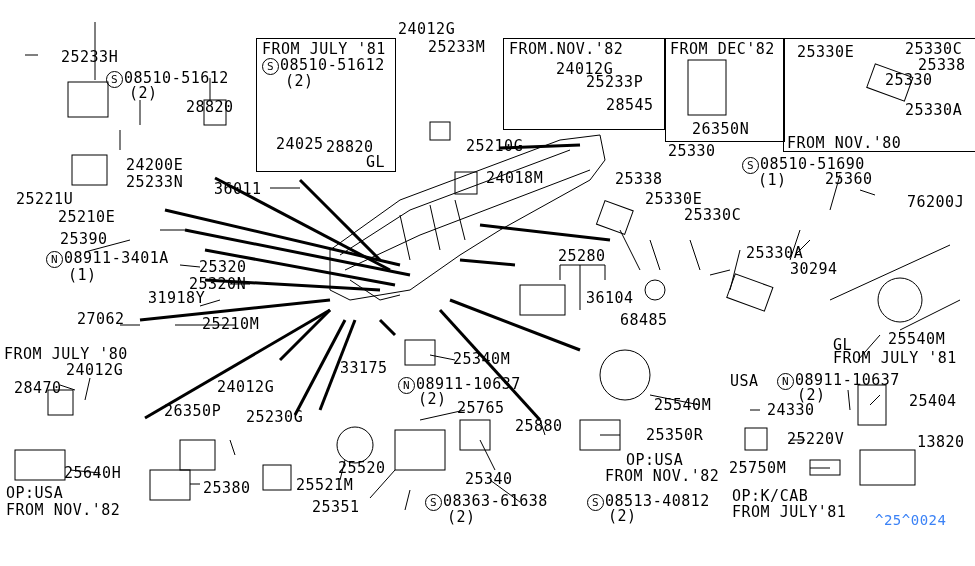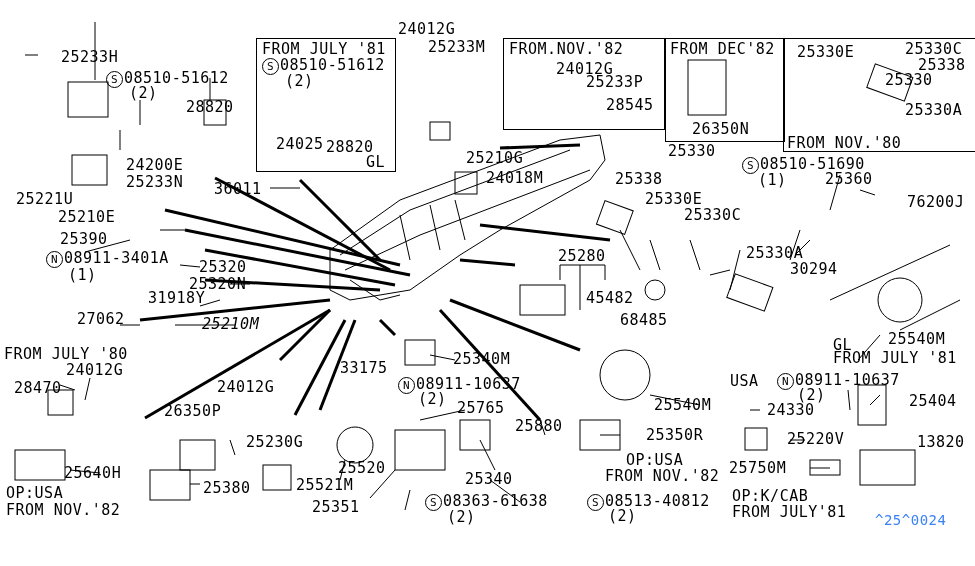--- a/index.html
+++ b/index.html
@@ -114,55 +114,55 @@
 <div class="lbl" style="left:16px;top:192px;">25221U</div>
 <div class="lbl" style="left:58px;top:210px;">25210E</div>
 <div class="lbl" style="left:214px;top:182px;">36011</div>
 <div class="lbl" style="left:60px;top:232px;">25390</div>
 <div class="lbl" style="left:46px;top:251px;"><span class="circ">N</span><span>08911-3401A</span></div>
 <div class="lbl" style="left:68px;top:268px;">(1)</div>
 <div class="lbl" style="left:199px;top:260px;">25320</div>
 <div class="lbl" style="left:189px;top:277px;">25320N</div>
 <div class="lbl" style="left:148px;top:291px;">31918Y</div>
 <div class="lbl" style="left:77px;top:312px;">27062</div>
-<div class="lbl" style="left:202px;top:317px;font-style:italic;">25210M</div>
+<div class="lbl" style="left:202px;top:317px;">25210M</div>
 <div class="lbl" style="left:4px;top:347px;">FROM JULY '80</div>
 <div class="lbl" style="left:66px;top:363px;">24012G</div>
 <div class="lbl" style="left:14px;top:381px;">28470</div>
 <div class="lbl" style="left:64px;top:466px;">25640H</div>
 <div class="lbl" style="left:6px;top:486px;">OP:USA</div>
 <div class="lbl" style="left:6px;top:503px;">FROM NOV.'82</div>
 <div class="lbl" style="left:217px;top:380px;">24012G</div>
 <div class="lbl" style="left:164px;top:404px;">26350P</div>
 <div class="lbl" style="left:203px;top:481px;">25380</div>
-<div class="lbl" style="left:246px;top:435px;text-align:center;">25230G</div>
+<div class="lbl" style="left:246px;top:410px;text-align:center;">25230G</div>
 <div class="lbl" style="left:340px;top:361px;">33175</div>
 <div class="lbl" style="left:338px;top:461px;">25520</div>
 <div class="lbl" style="left:296px;top:478px;">25521M</div>
 <div class="lbl" style="left:312px;top:500px;">25351</div>
 <div class="lbl" style="left:398px;top:377px;"><span class="circ">N</span><span>08911-10637</span></div>
 <div class="lbl" style="left:418px;top:392px;">(2)</div>
 <div class="lbl" style="left:457px;top:401px;">25765</div>
 <div class="lbl" style="left:465px;top:472px;">25340</div>
 <div class="lbl" style="left:425px;top:494px;"><span class="circ">S</span><span>08363-61638</span></div>
 <div class="lbl" style="left:447px;top:510px;">(2)</div>
 <div class="lbl" style="left:453px;top:352px;">25340M</div>
 <div class="lbl" style="left:515px;top:419px;">25880</div>
 <div class="lbl" style="left:587px;top:494px;"><span class="circ">S</span><span>08513-40812</span></div>
 <div class="lbl" style="left:608px;top:509px;">(2)</div>
 <div class="lbl" style="left:654px;top:398px;">25540M</div>
 <div class="lbl" style="left:646px;top:428px;">25350R</div>
 <div class="lbl" style="left:626px;top:453px;">OP:USA</div>
 <div class="lbl" style="left:605px;top:469px;">FROM NOV.'82</div>
 <div class="lbl" style="left:398px;top:22px;">24012G</div>
 <div class="lbl" style="left:428px;top:40px;">25233M</div>
-<div class="lbl" style="left:466px;top:151px;">25210G</div>
+<div class="lbl" style="left:466px;top:139px;">25210G</div>
 <div class="lbl" style="left:486px;top:171px;">24018M</div>
 <div class="lbl" style="left:558px;top:249px;">25280</div>
-<div class="lbl" style="left:586px;top:291px;">45482</div>
+<div class="lbl" style="left:586px;top:291px;">36104</div>
 <div class="lbl" style="left:620px;top:313px;">68485</div>
 <div class="lbl" style="left:668px;top:144px;">25330</div>
 <div class="lbl" style="left:615px;top:172px;">25338</div>
 <div class="lbl" style="left:645px;top:192px;">25330E</div>
 <div class="lbl" style="left:684px;top:208px;">25330C</div>
 <div class="lbl" style="left:746px;top:246px;">25330A</div>
 <div class="lbl" style="left:742px;top:157px;"><span class="circ">S</span><span>08510-51690</span></div>
 <div class="lbl" style="left:758px;top:173px;">(1)</div>
 <div class="lbl" style="left:825px;top:172px;">25360</div>
 <div class="lbl" style="left:907px;top:195px;">76200J</div>

